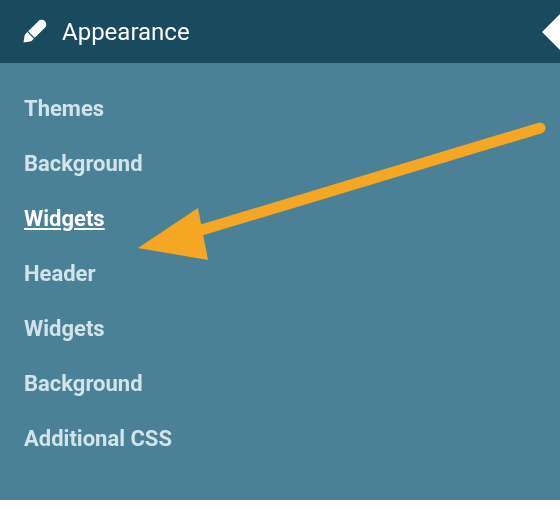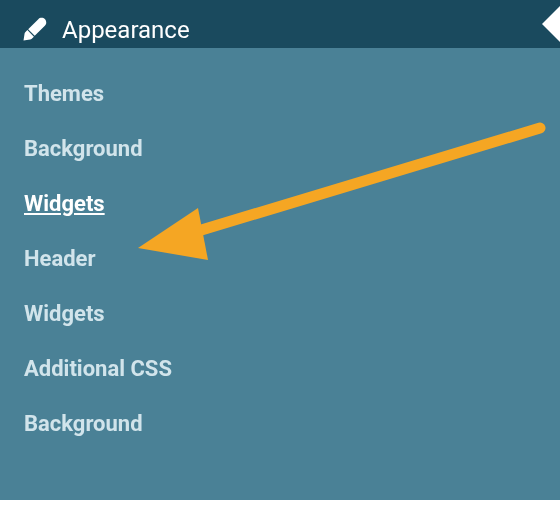--- a/index.html
+++ b/index.html
@@ -19,24 +19,24 @@
       height: 100%;
       background: #4a8196;
       display: flex;
       flex-direction: column;
       position: relative;
     }
     .menu-header {
       background: #1a4a5e;
       padding: 4px 20px;
       display: flex;
-      align-items: flex-end;
+      align-items: center;
       gap: 14px;
       position: relative;
-      height: 48px;
+      height: 63px;
     }
     .menu-header-icon {
       width: 28px;
       height: 28px;
       display: flex;
       align-items: center;
       justify-content: center;
     }
     .menu-header-label {
       color: #ffffff;
@@ -115,24 +115,24 @@
     <div class="submenu-item selected">
       <span>Widgets</span>
     </div>
     <div class="submenu-item">
       <span>Header</span>
     </div>
     <div class="submenu-item">
       <span>Widgets</span>
     </div>
     <div class="submenu-item">
-      <span>Additional CSS</span>
+      <span>Background</span>
     </div>
     <div class="submenu-item">
-      <span>Background</span>
+      <span>Additional CSS</span>
     </div>
   </div>
 
   <svg class="annotation-arrow" viewBox="0 0 420 150">
     <line x1="410" y1="8" x2="45" y2="118" stroke="#f5a623" stroke-width="11" stroke-linecap="round"></line>
     <polygon points="8,128 68,88 78,140" fill="#f5a623"></polygon>
   </svg>
 
   <div class="bottom-edge"></div>
 </div>

